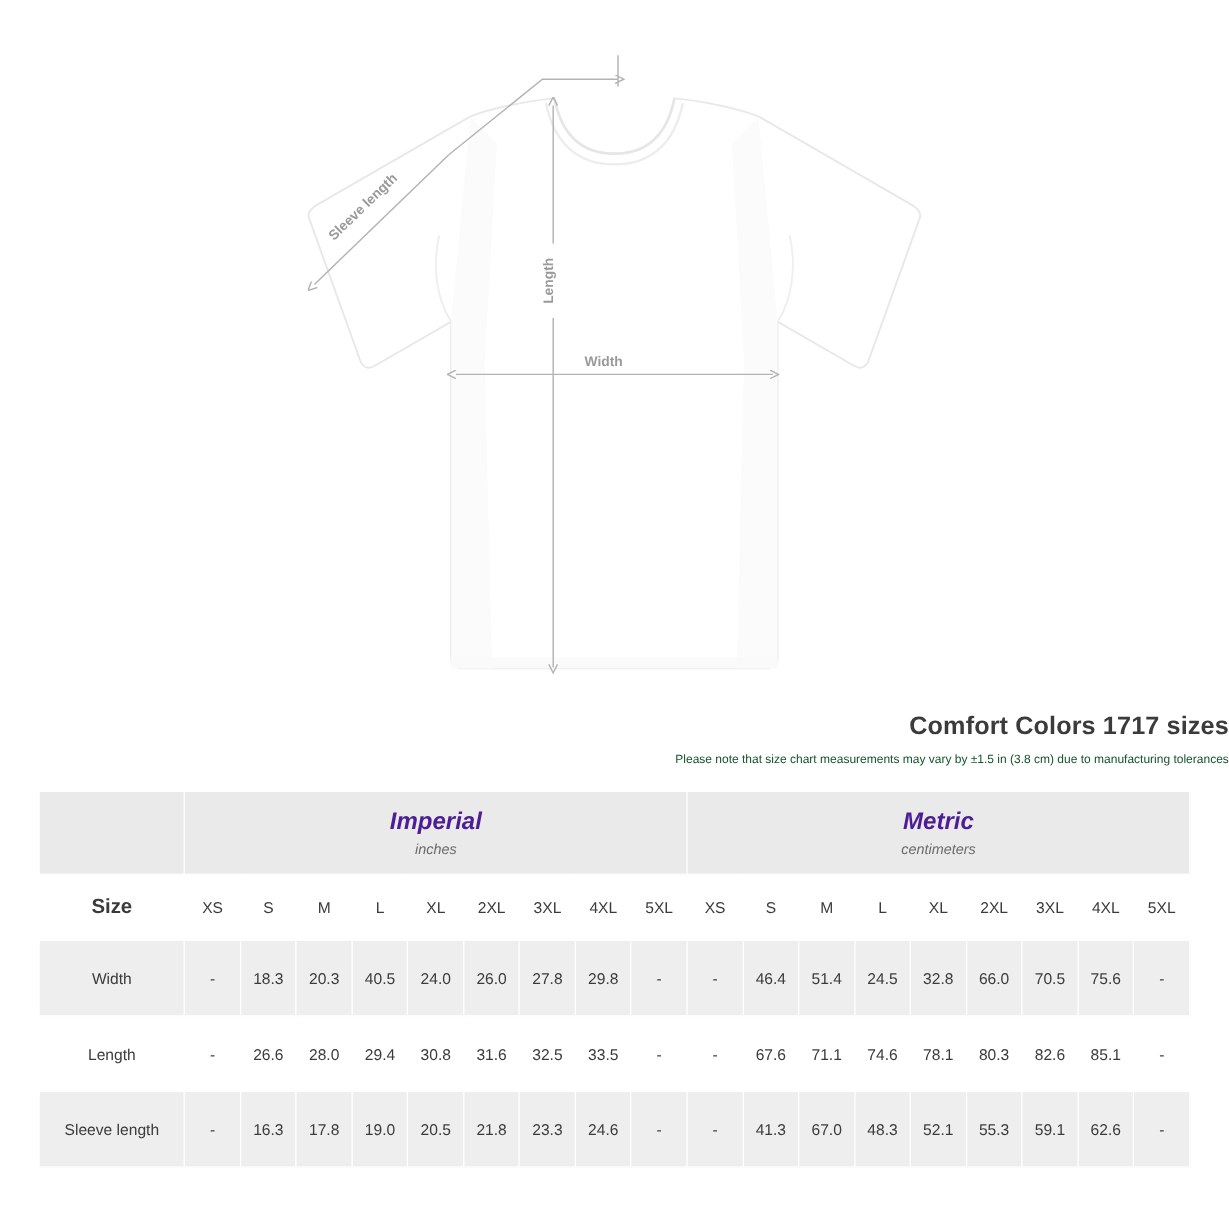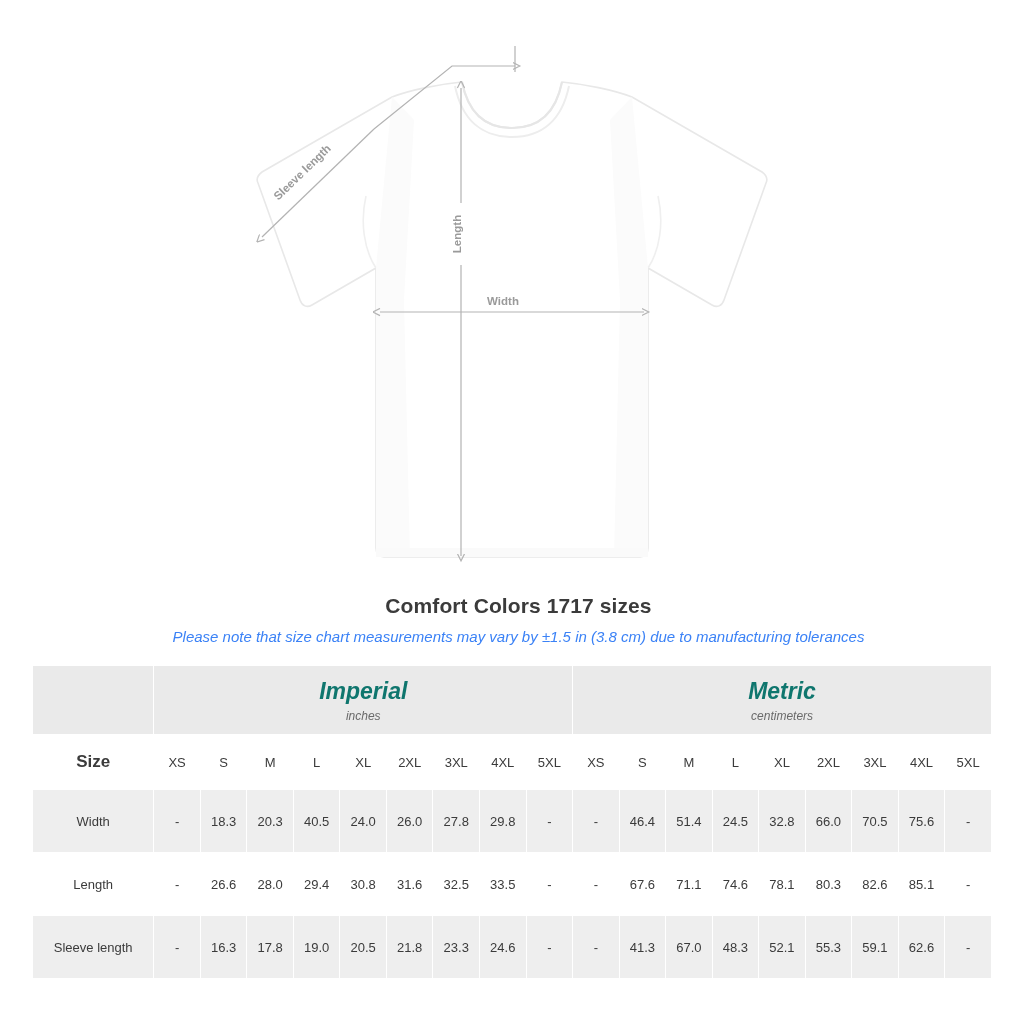--- a/index.html
+++ b/index.html
@@ -21,34 +21,33 @@
     position: relative;
     width: 1024px;
     height: 590px;
   }
   .illustration svg {
     display: block;
   }
 
   
   .title-block {
-    text-align: center;
+    text-align: right;
     margin-top: 4px;
     margin-left: 13px;
   }
   .chart-title {
     font-size: 21px;
     font-weight: bold;
     color: #3b3b3b;
     letter-spacing: 0.1px;
   }
   .chart-note {
-    font-size: 15px;
-    font-style: italic;
-    color: #3b82f6;
+    font-size: 10px;
+    color: #14532d;
     margin-top: 10px;
   }
 
   
   .table-wrap {
     margin: 20px 32px 0 32px;
   }
   table.size-table {
     border-collapse: collapse;
     width: 960px;
@@ -58,24 +57,24 @@
     border: 1px solid #ffffff;
     text-align: center;
     font-weight: normal;
   }
   .unit-head {
     background: #eaeaea;
     height: 66px;
     vertical-align: middle;
   }
   .unit-head .unit-name {
-    font-size: 23px;
+    font-size: 20px;
     font-style: italic;
     font-weight: bold;
-    color: #0f766e;
+    color: #4c1d95;
   }
   .unit-head .unit-sub {
     font-size: 12px;
     font-style: italic;
     color: #6a6a6a;
     margin-top: 4px;
   }
   .corner-blank {
     background: #eaeaea;
   }

